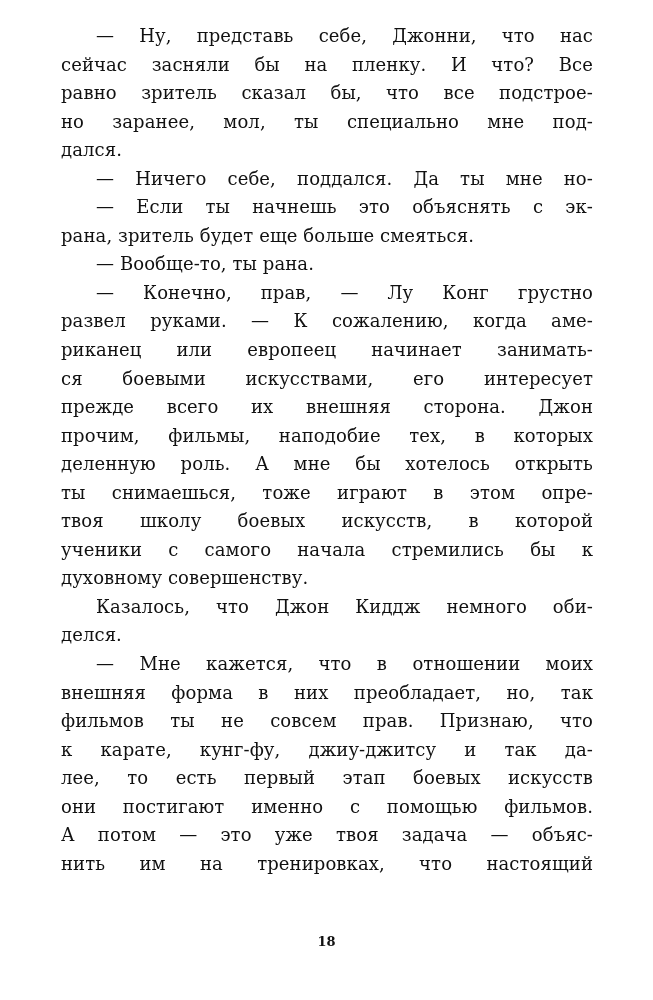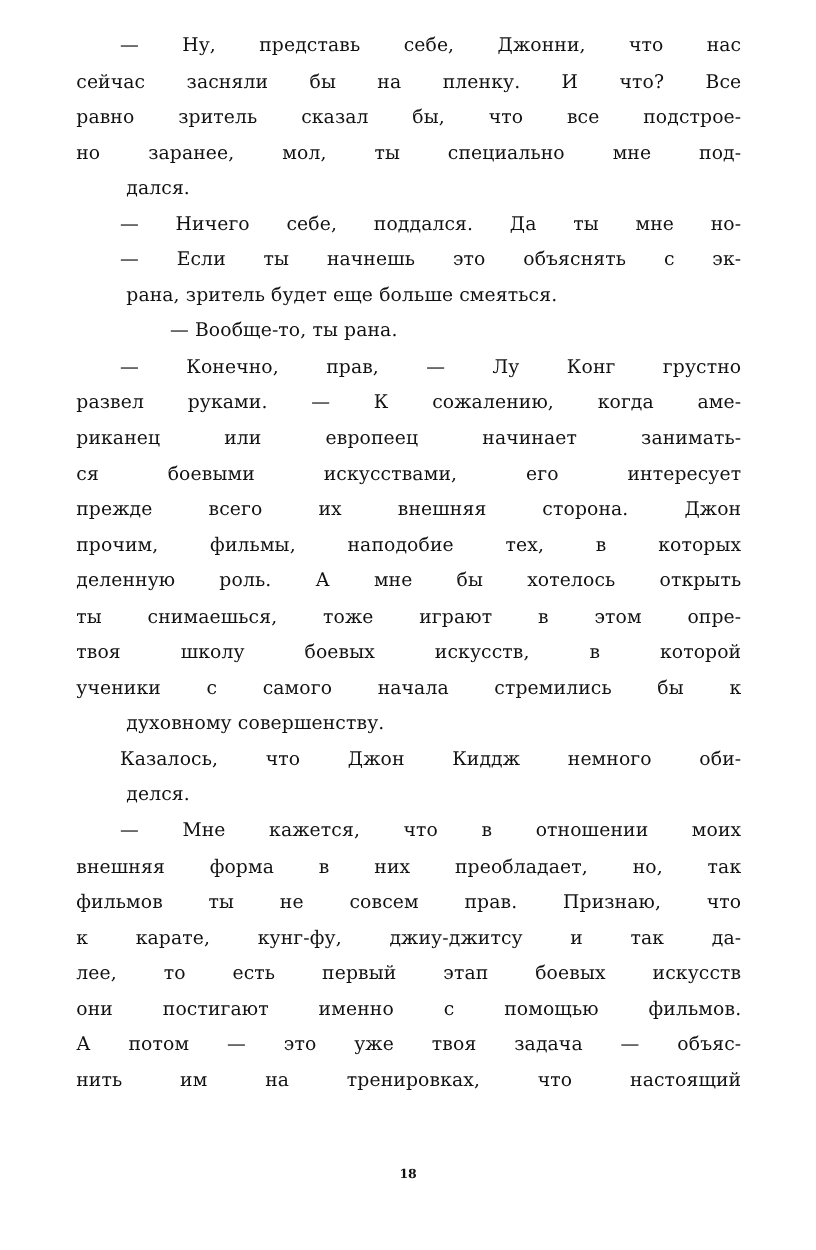--- a/index.html
+++ b/index.html
@@ -18,42 +18,41 @@
     .page {
       position: absolute;
       left: 61px;
       top: 22px;
       width: 532px;
     }
     .line {
       display: block;
       height: 28.55px;
       line-height: 28.55px;
-      font-size: 15px;
+      font-size: 18px;
       white-space: nowrap;
       text-align: justify;
       text-align-last: justify;
       letter-spacing: 0.1px;
     }
     .line.indent {
       padding-left: 35px;
     }
     .line.last {
       text-align-last: left;
-      margin-left: 40px;
     }
     .page-number {
       position: absolute;
       top: 934px;
       left: 0;
       width: 653px;
       text-align: center;
       font-family: "DejaVu Serif", "Liberation Serif", serif;
       font-weight: bold;
-      font-size: 10px;
+      font-size: 13px;
       color: #111111;
     }
   </style>
 </head>
 <body>
 
 <div class="page" id="page-body">
     <div class="line indent">— Ну, представь себе, Джонни, что нас</div>
     <div class="line">сейчас засняли бы на пленку. И что? Все</div>
     <div class="line">равно зритель сказал бы, что все подстрое-</div>

